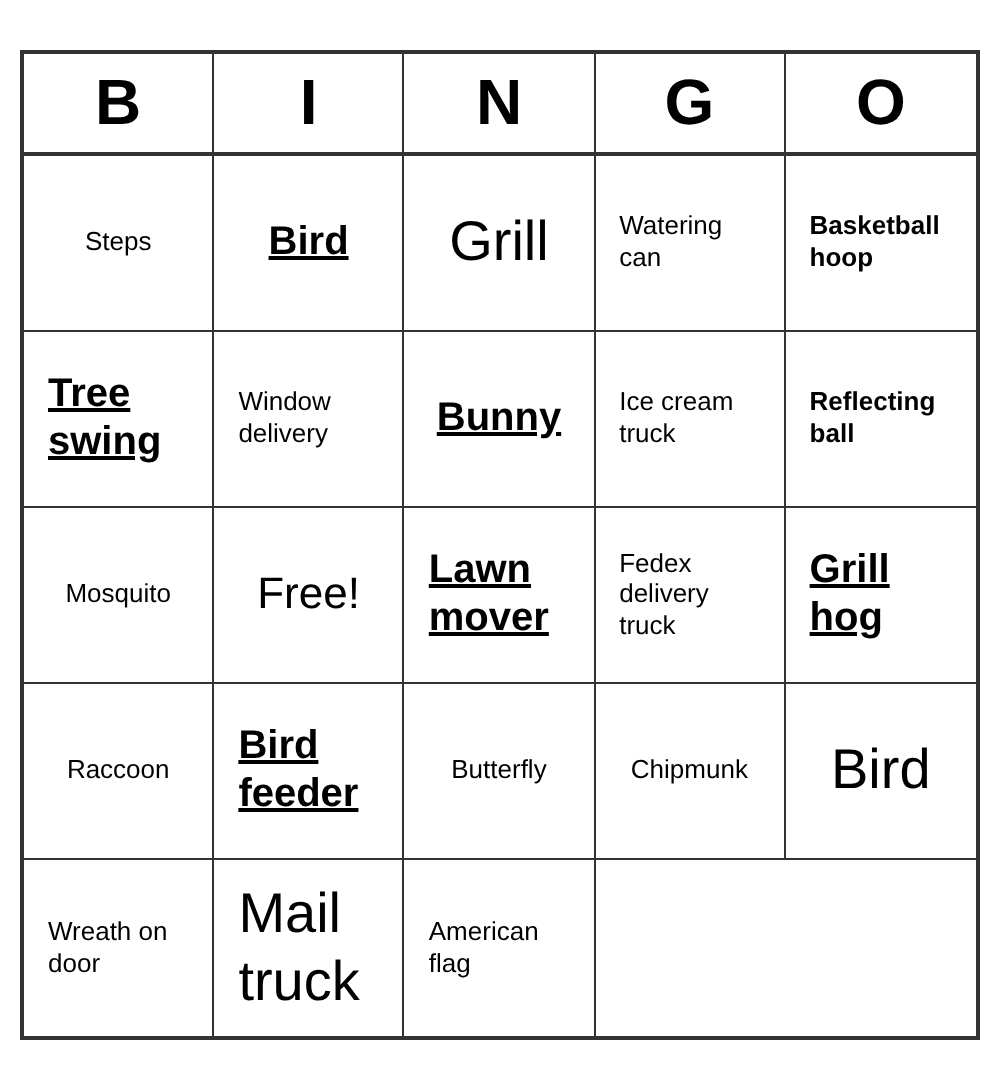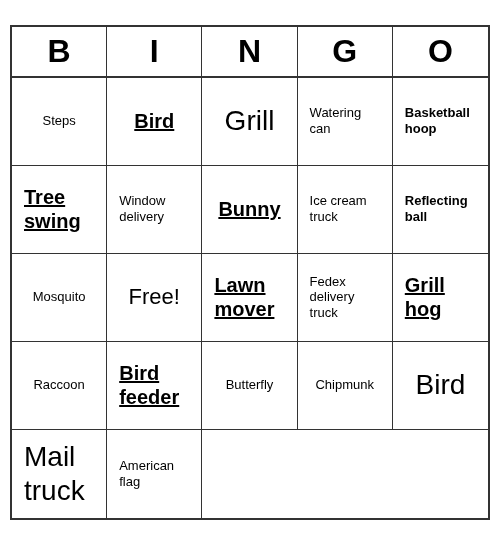--- a/index.html
+++ b/index.html
@@ -93,16 +93,17 @@
       <div class="bingo-cell">Mosquito</div>
       <div class="bingo-cell free">Free!</div>
       <div class="bingo-cell large">Lawn mover</div>
       <div class="bingo-cell">Fedex delivery truck</div>
       <div class="bingo-cell large">Grill hog</div>
       <div class="bingo-cell">Raccoon</div>
       <div class="bingo-cell large">Bird feeder</div>
       <div class="bingo-cell">Butterfly</div>
       <div class="bingo-cell">Chipmunk</div>
       <div class="bingo-cell xlarge">Bird</div>
+      <div class="bingo-cell">Wreath on door</div>
       <div class="bingo-cell xlarge">Mail truck</div>
       <div class="bingo-cell">American flag</div>
     </div>
 </div>
 
 </body></html>

